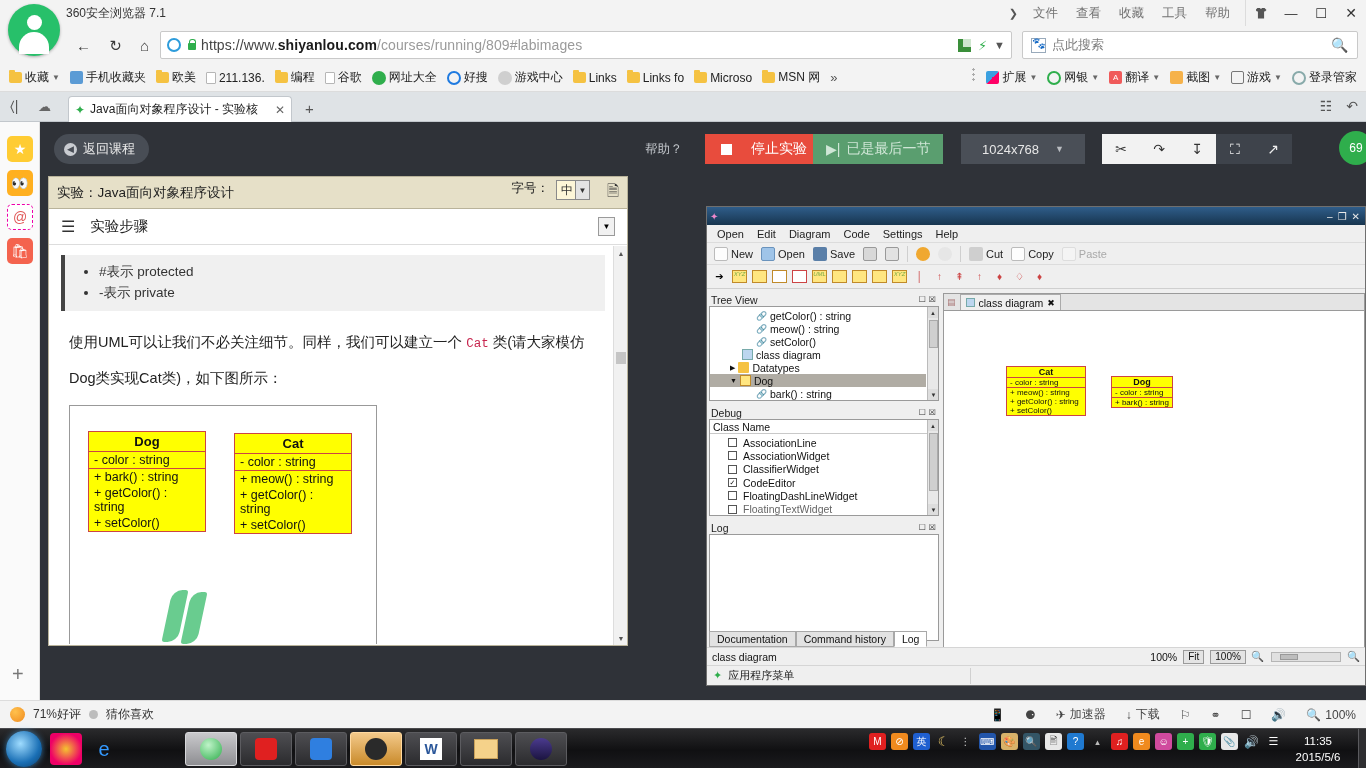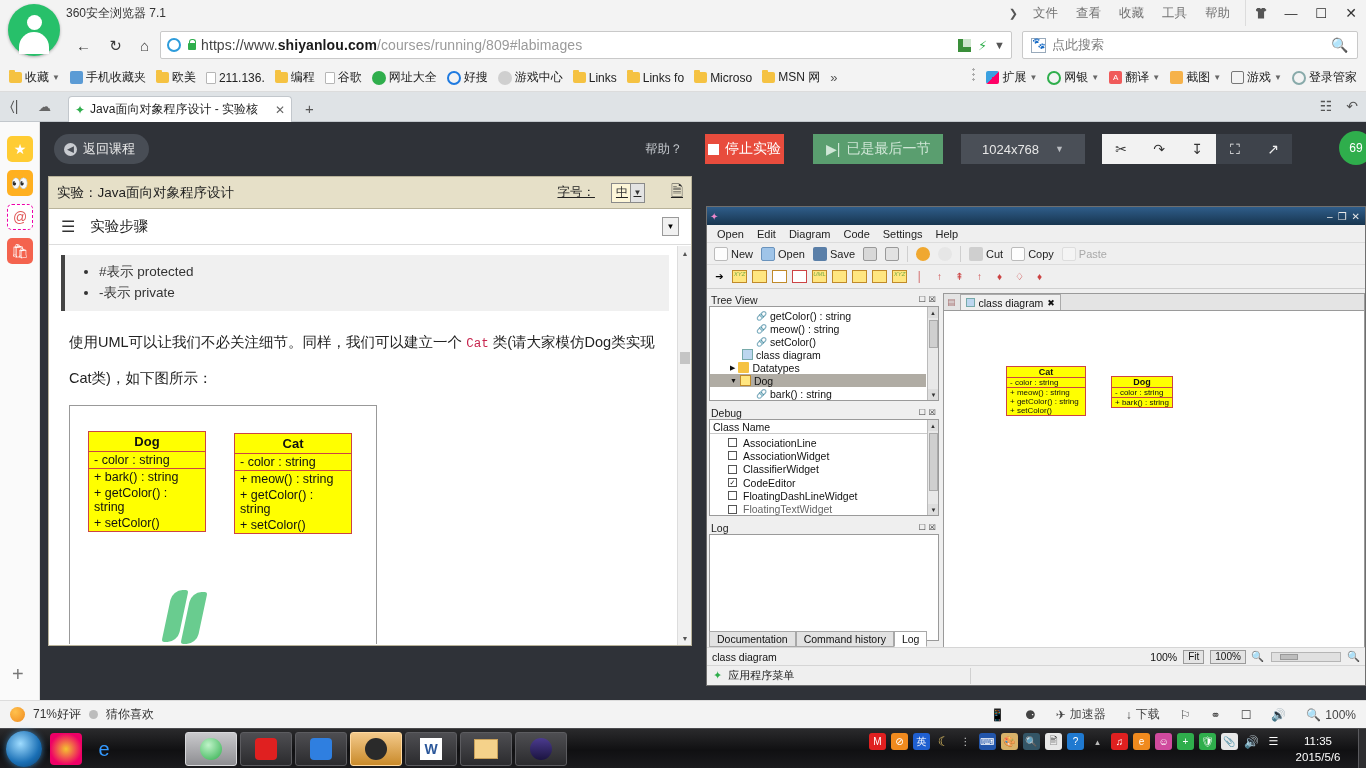--- a/index.html
+++ b/index.html
@@ -110,46 +110,46 @@
 
   
   .page { position: absolute; left: 40px; top: 122px; width: 1326px; height: 578px; background: #fff; overflow:hidden; }
   .labbar { position: absolute; left: 0; top: 0; width: 1326px; height: 54px; background: #2f3238; }
   .backbtn { position:absolute; left: 14px; top: 12px; height: 30px; background: #484d55; border-radius: 15px;
              color: #e9e9e9; font-size: 13px; display:flex; align-items:center; padding: 0 14px 0 10px; gap:6px; }
   .backbtn .cir { width: 13px; height: 13px; border-radius:50%; background:#c9ccd1; color:#484d55;
                   font-size:9px; display:flex; align-items:center; justify-content:center; }
   .helptxt { position:absolute; left: 605px; top: 19px; font-size: 12.5px; color: #c4c8cd; }
   .btn-stop { position:absolute; left: 665px; top: 12px; height: 30px; background: #e84c3d; color:#fff;
-              font-size: 14px; display:flex; align-items:center; gap: 6px; padding: 0 3px; }
+              font-size: 14px; display:flex; align-items:center; gap: 19px; padding: 0 16px; }
   .btn-stop .sq { width: 11px; height: 11px; background: #fff; }
   .btn-last { position:absolute; left: 773px; top: 12px; height: 30px; background: #5a9e6f; color:#cfe6d6;
               font-size: 14px; display:flex; align-items:center; gap: 6px; padding: 0 13px; }
   .btn-res { position:absolute; left: 921px; top: 12px; width: 124px; height: 30px; background: #4a4f57; color:#e7e7e7;
              font-size: 13px; display:flex; align-items:center; justify-content:center; gap: 16px; }
   .btn-res .cv { font-size: 9px; color: #b9bcc1; }
   .tools { position:absolute; left: 1062px; top: 12px; height: 30px; background:#f2f2f2; display:flex; align-items:center;}
   .tool { width: 38px; height: 30px; display:flex; align-items:center; justify-content:center; font-size: 14px; color:#333; }
   .tool.dk { background:#3e434b; color:#eee; }
   .badge69 { position:absolute; right: -7px; top: 9px; width: 34px; height:34px; border-radius:50%;
              background:#2fae4c; color:#fff; font-size: 12px; display:flex; align-items:center; justify-content:center;}
   .timer { position:absolute; right: 6px; top: 56px; font-size: 30px; font-weight: 700; color:#fff;
            letter-spacing: 1px; display:flex; align-items:center; gap:9px; }
   .eye { width: 20px; height: 20px; border-radius:50%; background:#4a4f57; display:flex;
          align-items:center; justify-content:center; font-size:10px; color:#e2e2e2;}
 
   .labbody { position:absolute; left: 0; top: 54px; width: 1326px; height: 524px; background: #2f3238; }
 
   
-  .card { position: absolute; left: 8px; top: 0px; width: 644px; height: 470px; background: #fff;
+  .card { position: absolute; left: 8px; top: 0px; width: 580px; height: 470px; background: #fff;
           border: 1px solid #b9b39a; }
   .cardhead { height: 32px; background: #e6e0c8; border-bottom: 1px solid #b9b39a;
               display:flex; align-items:center; padding: 0 8px; }
   .cardhead-title { font-size: 13.5px; color: #1f1f1f; }
-  .fontsize-wrap { margin-left:auto; display:flex; align-items:center; gap:16px; font-size:12.5px; color:#222;text-decoration:underline; }
+  .fontsize-wrap { margin-left:auto; display:flex; align-items:flex-start; gap:7px; font-size:12.5px; color:#222; }
   .fs-select { width: 34px; height: 20px; border: 1px solid #8a8a8a; background:#fdf6d8;
                display:flex; align-items:center; justify-content:space-between; font-size: 12px; color:#333; }
   .fs-select .lbl { padding-left:4px; }
   .fs-select .arw { width: 14px; height: 18px; background: #e3e3e3; border-left:1px solid #8a8a8a;
                     display:flex; align-items:center; justify-content:center; font-size: 8px;}
   .doc-ic { margin-left: 10px; font-size: 15px; color:#333; }
 
   .stepsbar { height: 36px; background: #fff; border-bottom: 1px solid #ddd; display:flex; align-items:center; padding: 0 12px; }
   .steps-ic { font-size: 16px; color:#333; margin-right: 16px; letter-spacing:-1px; }
   .steps-title { font-size: 14.5px; color:#222; }

